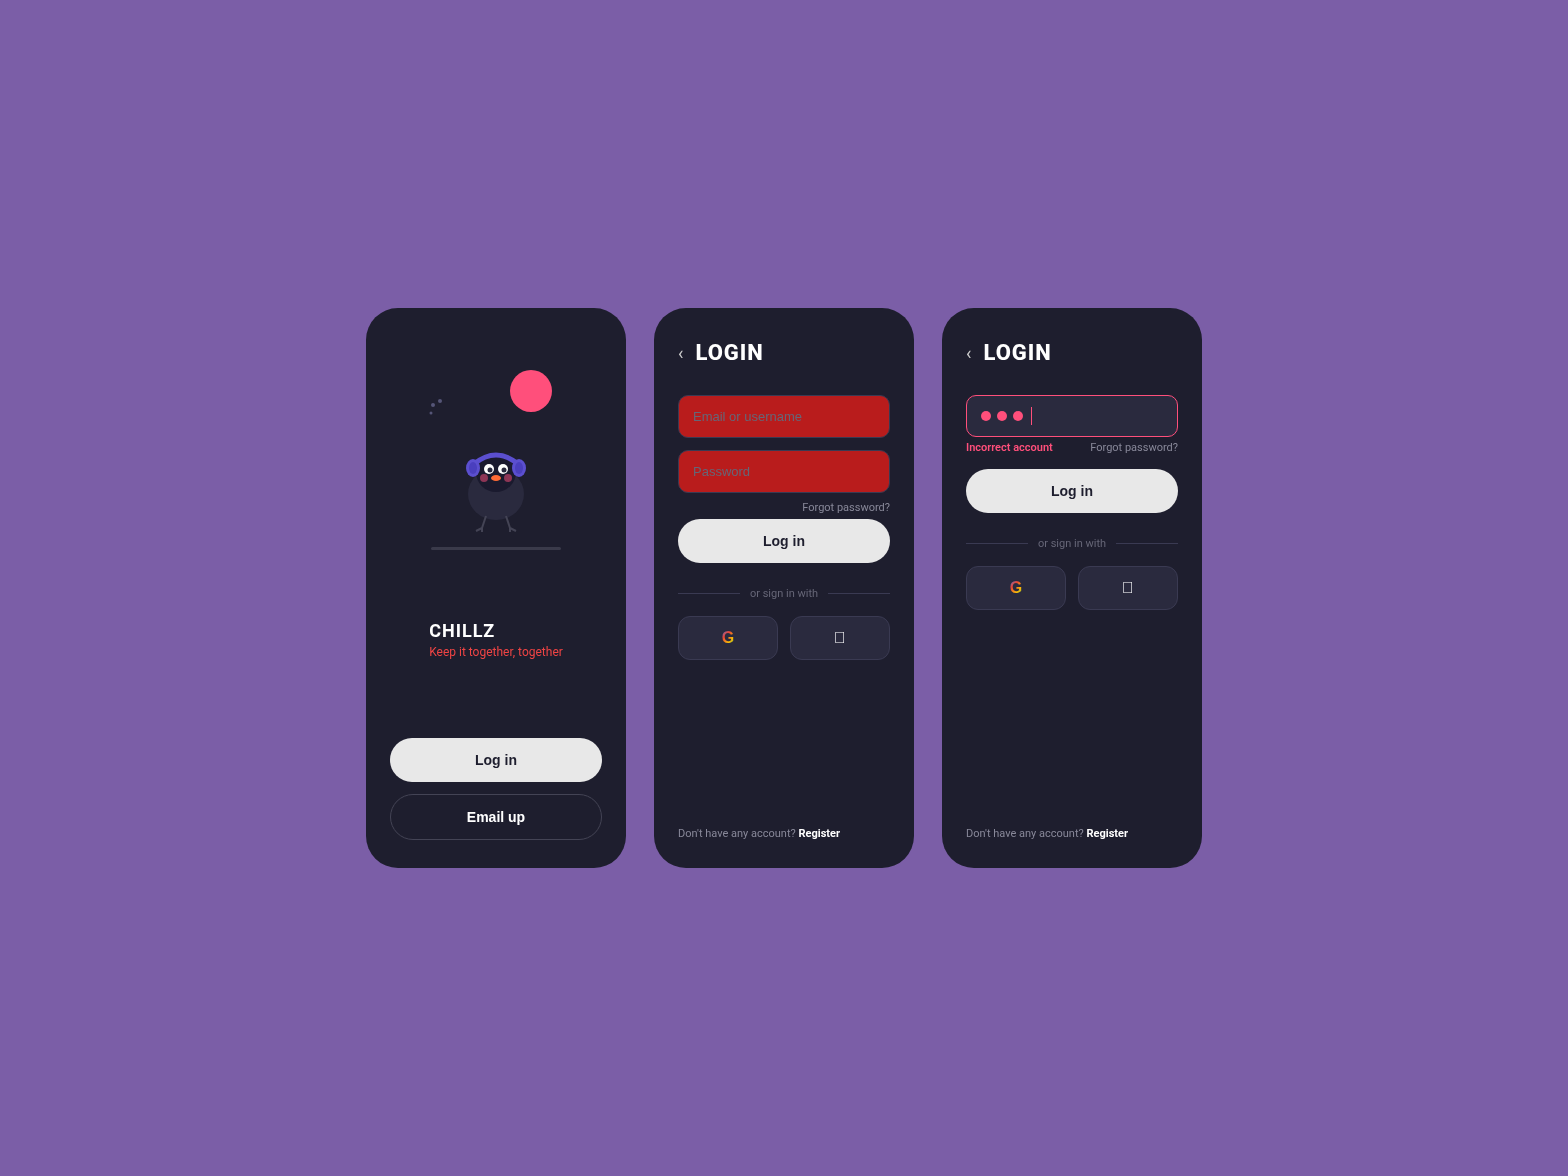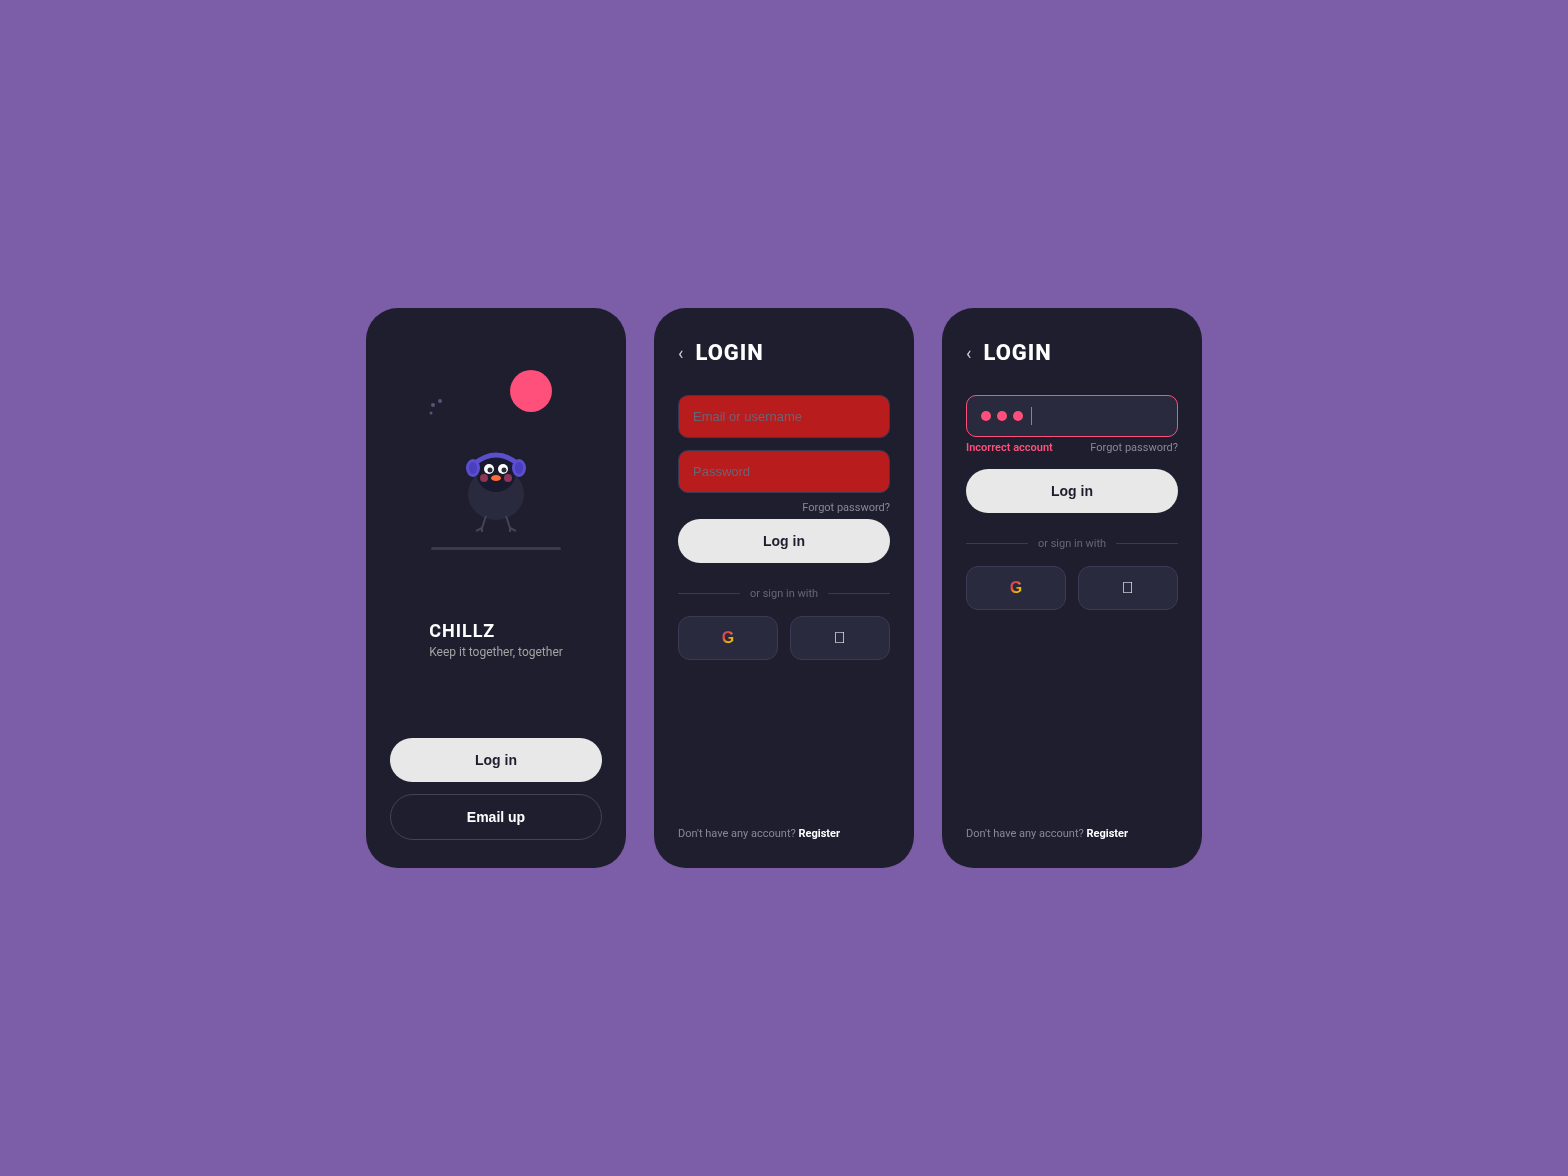--- a/index.html
+++ b/index.html
@@ -74,21 +74,21 @@
       transform: translateX(-50%);
     }
     .app-title {
       font-size: 18px;
       font-weight: 700;
       color: #ffffff;
       letter-spacing: 1px;
     }
     .app-subtitle {
       font-size: 12px;
-      color: #a3a3a3;
+      color: #ef4444;
       margin-top: 4px;
     }
     .welcome-buttons {
       width: 100%;
       display: flex;
       flex-direction: column;
       gap: 12px;
     }
     .btn-login-white {
       background-color: #e8e8e8;

